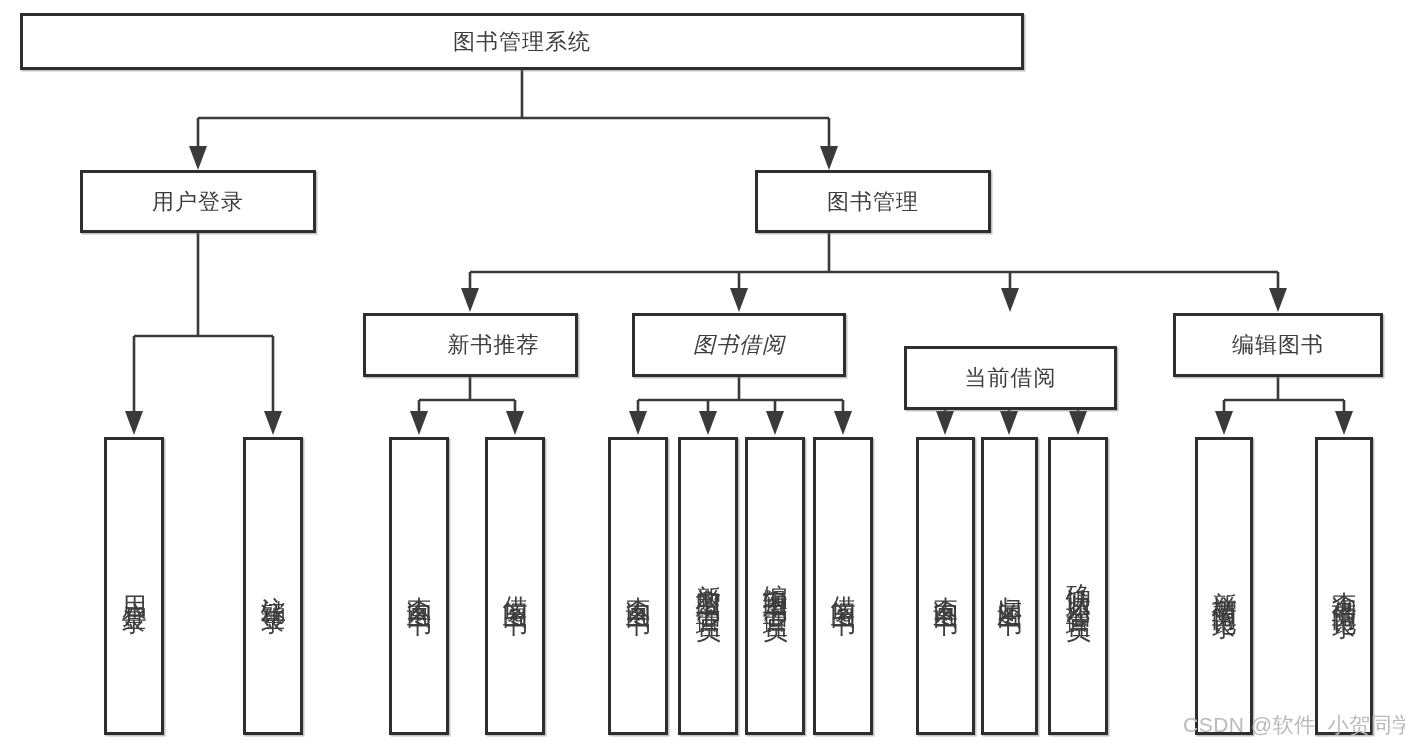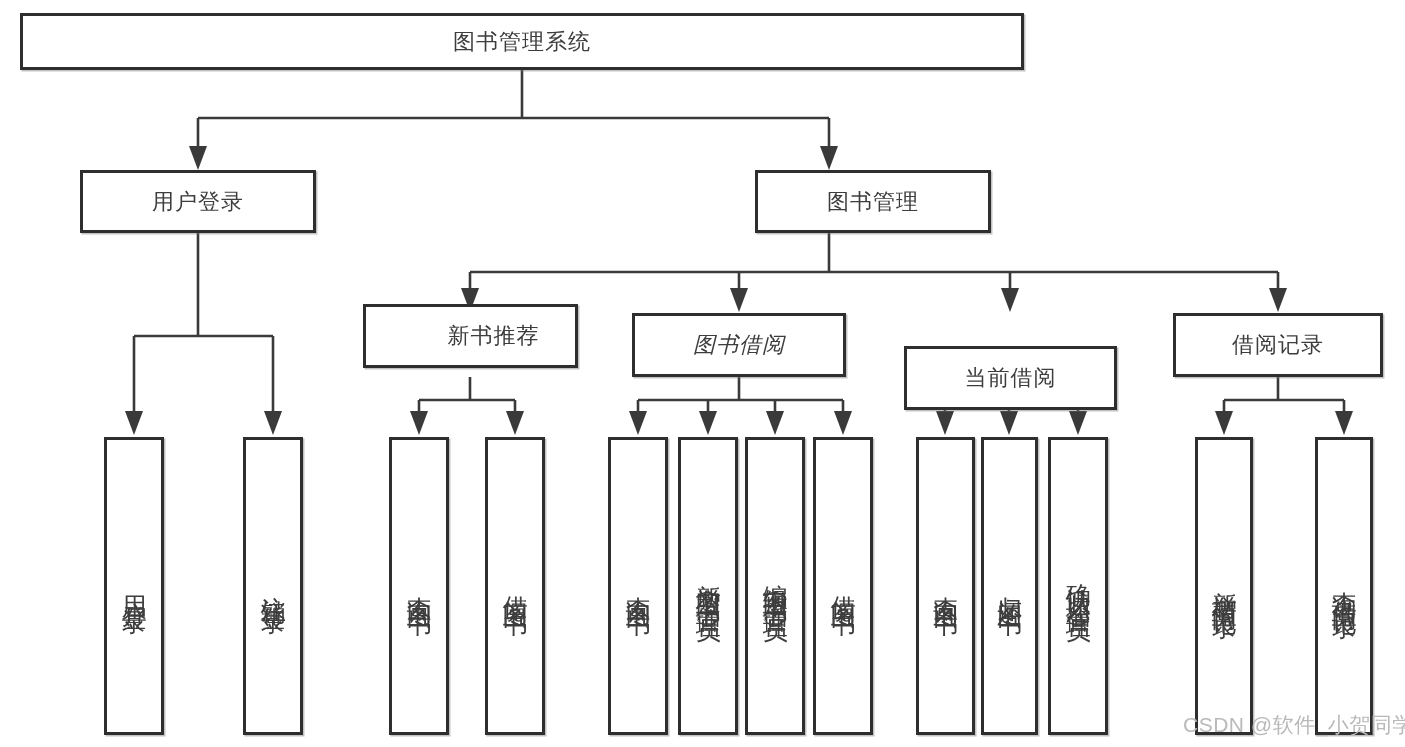--- a/index.html
+++ b/index.html
@@ -98,31 +98,31 @@
     <span class="hlabel">图书管理系统</span>
   </div>
 
   <div class="box" style="left:80px;top:170px;width:236px;height:63px;">
     <span class="hlabel">用户登录</span>
   </div>
   <div class="box" style="left:711px;top:170px;width:236px;height:63px;margin-left:44px;">
     <span class="hlabel">图书管理</span>
   </div>
 
-  <div class="box" style="left:363px;top:304px;width:215px;height:64px;padding-left:46px;">
+  <div class="box" style="left:363px;top:313px;width:215px;height:64px;padding-left:46px;">
     <span class="hlabel">新书推荐</span>
   </div>
   <div class="box" style="left:632px;top:313px;width:214px;height:64px;font-style:italic;">
     <span class="hlabel">图书借阅</span>
   </div>
   <div class="box" style="left:904px;top:313px;width:213px;height:64px;margin-top:33px;">
     <span class="hlabel">当前借阅</span>
   </div>
   <div class="box" style="left:1173px;top:313px;width:210px;height:64px;">
-    <span class="hlabel">借阅记录</span>
+    <span class="hlabel">编辑图书</span>
   </div>
 
   <div class="box" style="left:104px;top:437px;width:60px;height:298px;">
     <span class="vlabel">用户登录</span>
   </div>
   <div class="box" style="left:243px;top:437px;width:60px;height:298px;">
     <span class="vlabel">注销登录</span>
   </div>
 
   <div class="box" style="left:389px;top:437px;width:60px;height:298px;">

